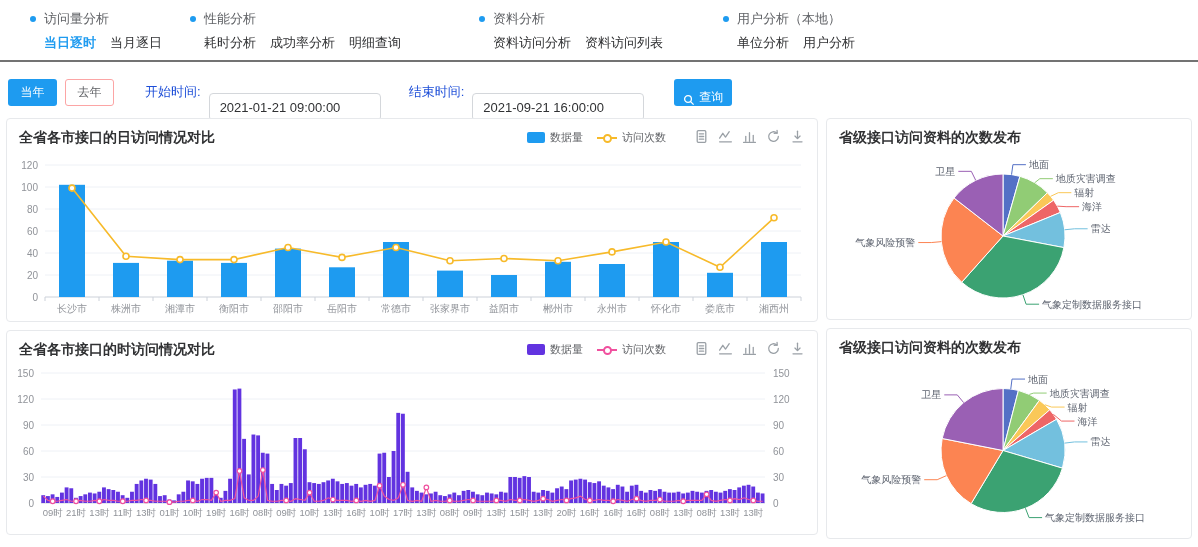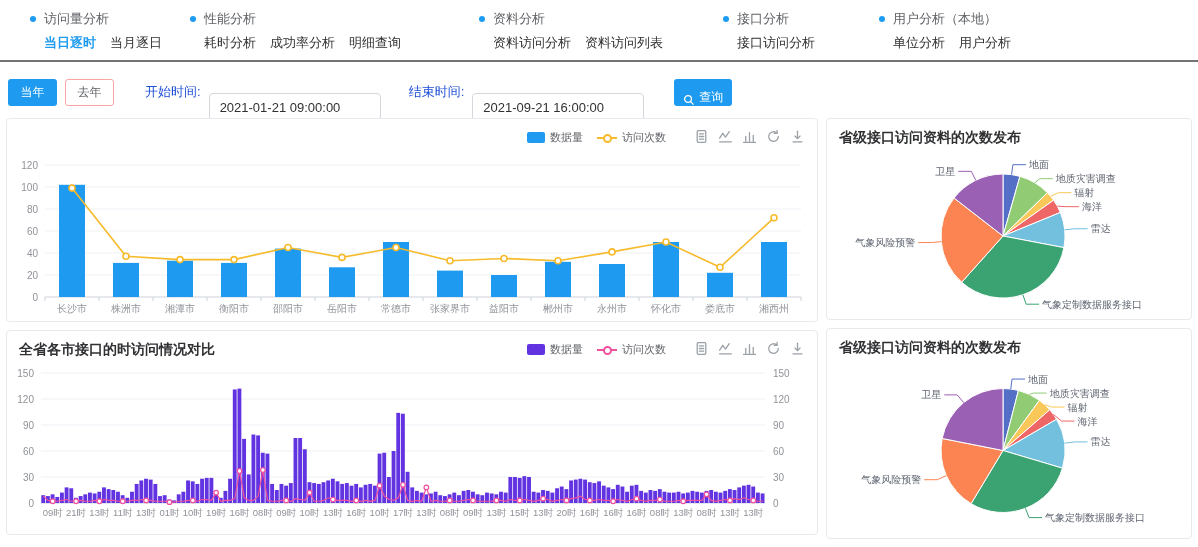--- a/index.html
+++ b/index.html
@@ -62,27 +62,20 @@
         </div>
         <div class="nav-items"><span class="nav-item">耗时分析</span><span class="nav-item">成功率分析</span><span class="nav-item">明细查询</span></div>
       </div>
       <div class="nav-group" style="margin-right: 46px;">
         <div class="nav-title">
           <span class="nav-dot"></span>
           <span>资料分析</span>
         </div>
         <div class="nav-items"><span class="nav-item">资料访问分析</span><span class="nav-item">资料访问列表</span></div>
       </div>
-      <div class="nav-group" style="margin-right: 50px;">
-        <div class="nav-title">
-          <span class="nav-dot"></span>
-          <span>接口分析</span>
-        </div>
-        <div class="nav-items"><span class="nav-item">接口访问分析</span></div>
-      </div>
       <div class="nav-group" style="margin-right: 0px;">
         <div class="nav-title">
           <span class="nav-dot"></span>
           <span>用户分析（本地）</span>
         </div>
         <div class="nav-items"><span class="nav-item">单位分析</span><span class="nav-item">用户分析</span></div>
       </div>
     </div>
 
   <div class="filterbar">
@@ -96,20 +89,21 @@
       <svg width="12" height="12" viewBox="0 0 12 12" style="stroke:#fff;fill:none;stroke-width:1.3">
           <circle cx="5" cy="5" r="3.4"></circle>
           <line x1="7.6" y1="7.6" x2="10.6" y2="10.6"></line>
         </svg>
       <span>查询</span>
     </button>
   </div>
 
   <div class="card" style="left:6px; top:118px; width:812px; height:204px;">
     <div class="card-head">
+      <div class="card-title">全省各市接口的日访问情况对比</div>
       <div class="legend">
         <span class="legend-item">
           <span class="sw-bar" style="background: rgb(30, 155, 240);"></span>
           <span>数据量</span>
         </span>
         <span class="legend-item">
           <span class="sw-line" style="color: rgb(247, 186, 42);"></span>
           <span>访问次数</span>
         </span>
       </div>

